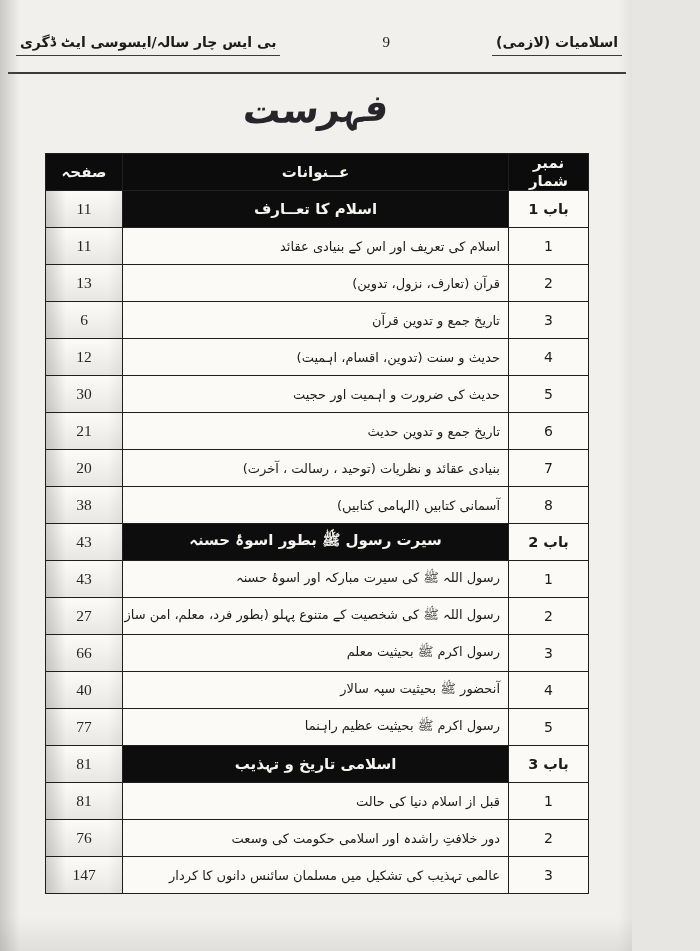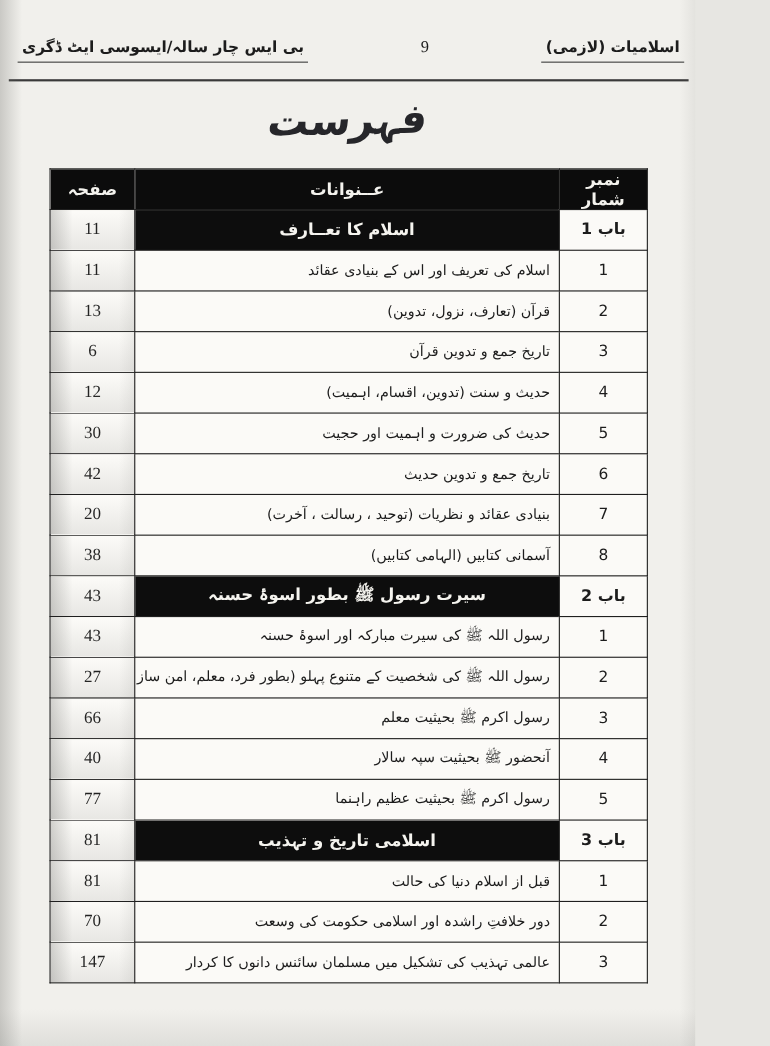--- a/index.html
+++ b/index.html
@@ -167,21 +167,21 @@
 
   <tr>
     <td class="serial">5</td>
     <td class="title">حدیث کی ضرورت و اہمیت اور حجیت</td>
     <td class="page">30</td>
   </tr>
 
   <tr>
     <td class="serial">6</td>
     <td class="title">تاریخ جمع و تدوین حدیث</td>
-    <td class="page">42</td>
+    <td class="page">21</td>
   </tr>
 
   <tr>
     <td class="serial">7</td>
     <td class="title">بنیادی عقائد و نظریات (توحید ، رسالت ، آخرت)</td>
     <td class="page">20</td>
   </tr>
 
   <tr>
     <td class="serial">8</td>
@@ -233,21 +233,21 @@
 
   <tr>
     <td class="serial">1</td>
     <td class="title">قبل از اسلام دنیا کی حالت</td>
     <td class="page">81</td>
   </tr>
 
   <tr>
     <td class="serial">2</td>
     <td class="title">دور خلافتِ راشدہ اور اسلامی حکومت کی وسعت</td>
-    <td class="page">70</td>
+    <td class="page">76</td>
   </tr>
 
   <tr>
     <td class="serial">3</td>
     <td class="title">عالمی تہذیب کی تشکیل میں مسلمان سائنس دانوں کا کردار</td>
     <td class="page">147</td>
   </tr>
 </tbody>
     </table>
   </div>

